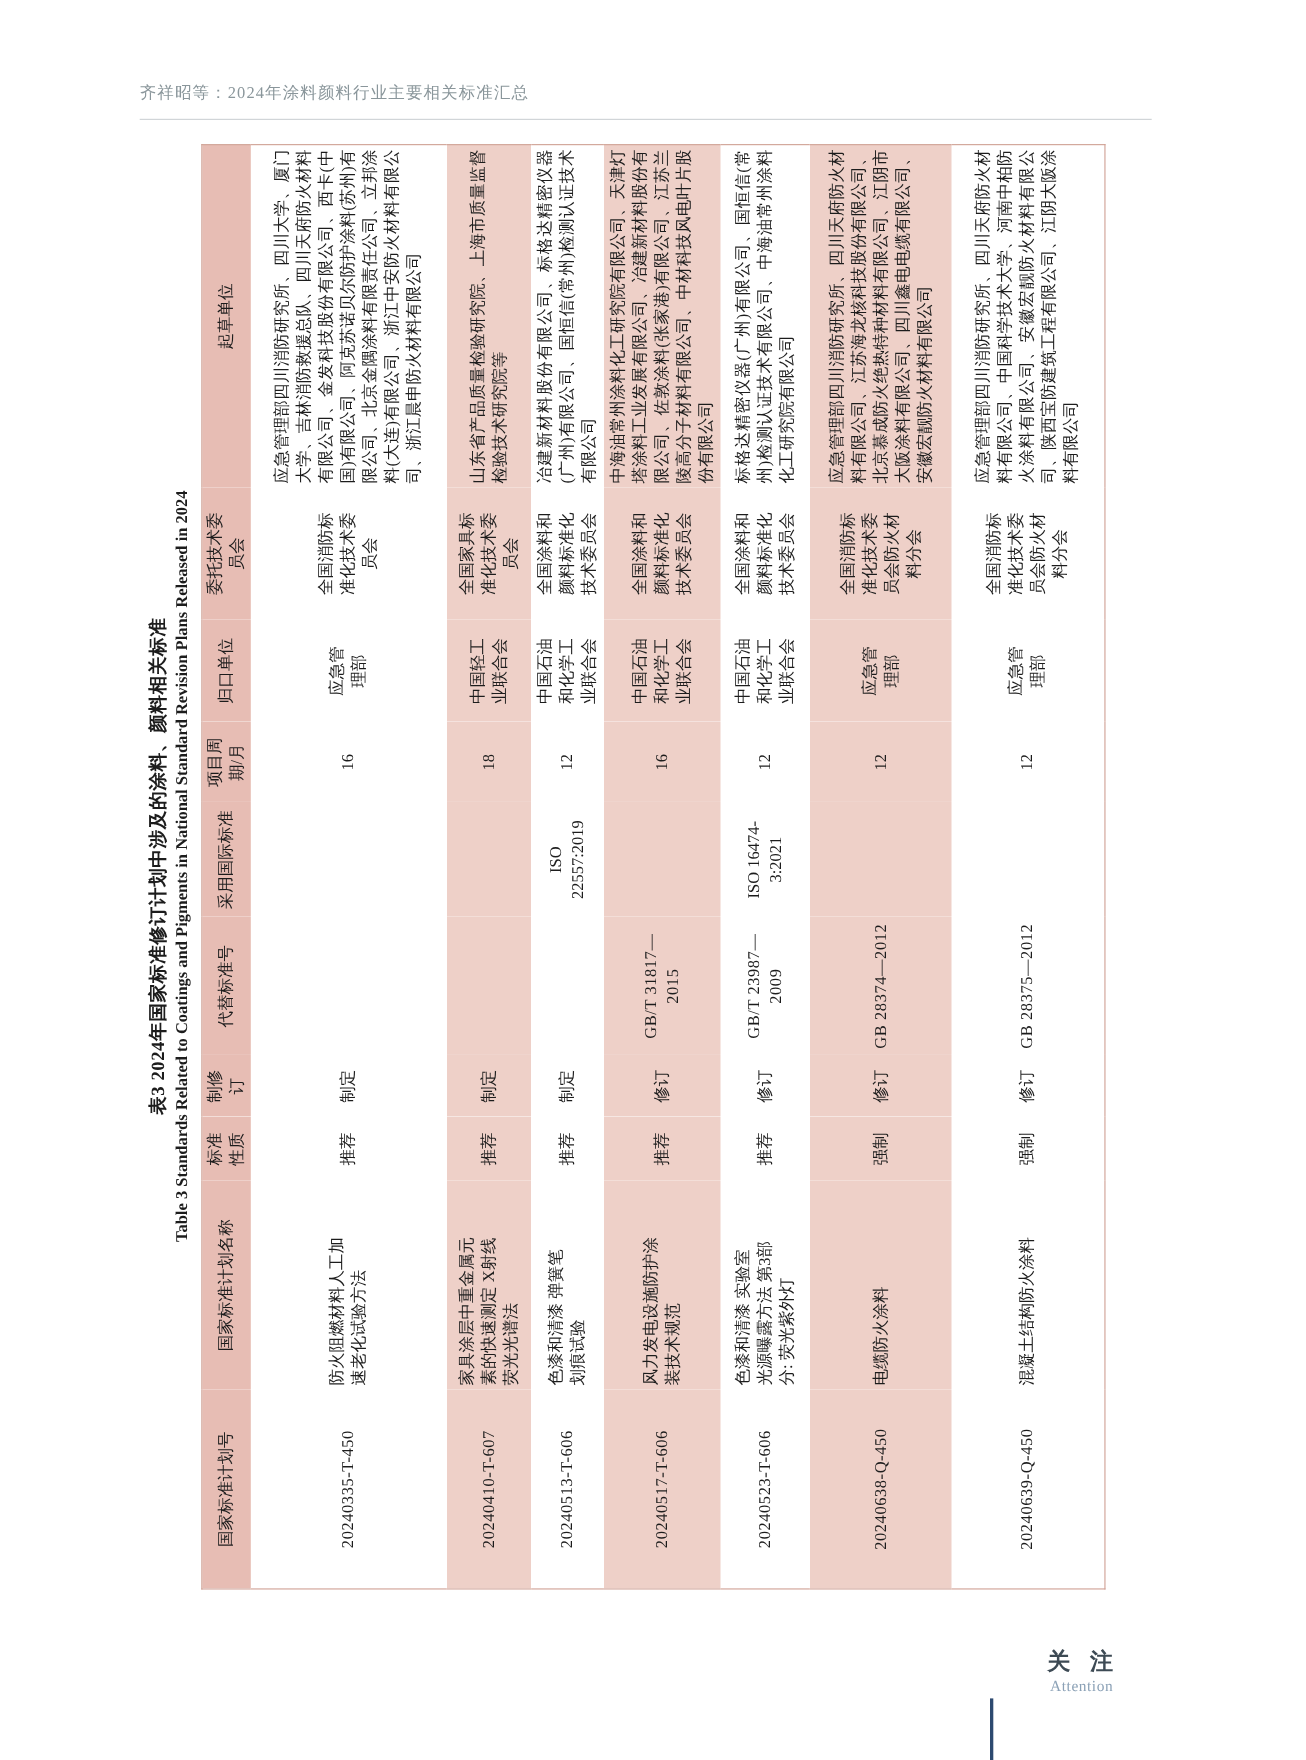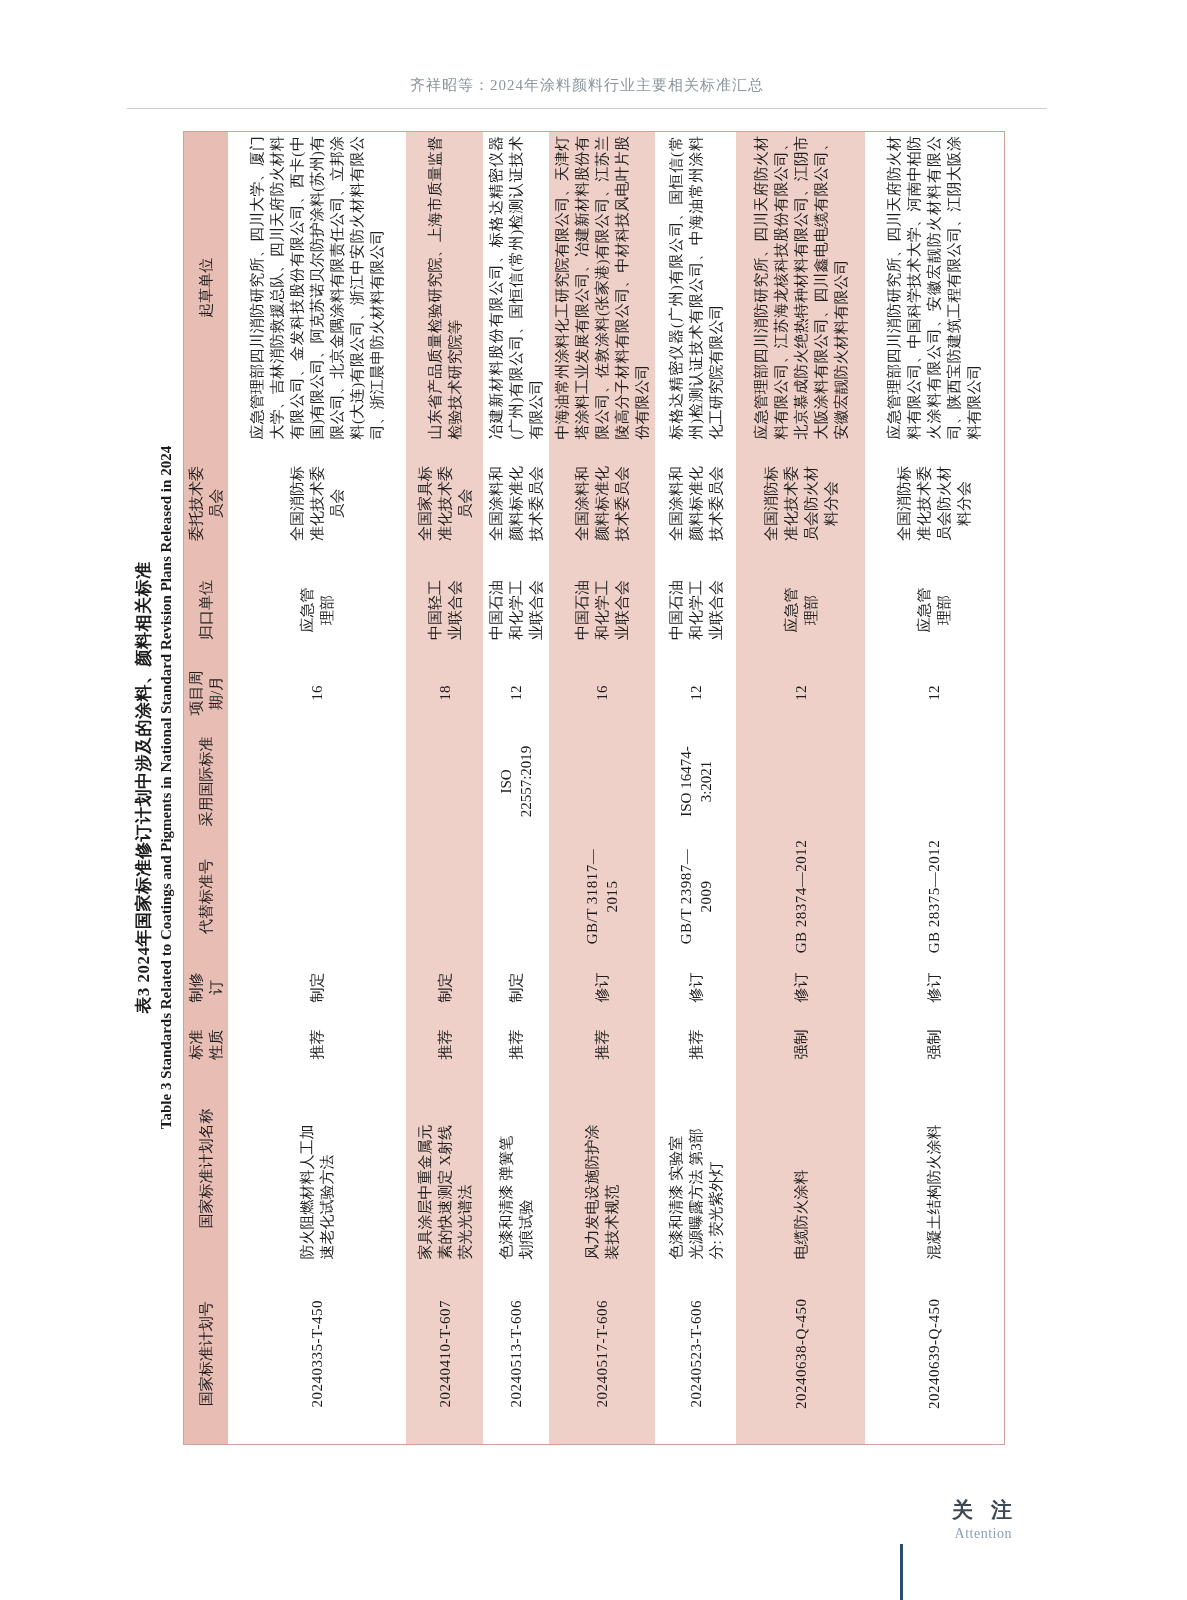--- a/index.html
+++ b/index.html
@@ -10,21 +10,21 @@
     --muted_gray:#8a969b;
     --text_dark:#1c1c1c;
   }
   html,body{margin:0;padding:0;}
   body{background:#ffffff;font-family:"Liberation Serif","DejaVu Serif",serif;}
   .page{position:relative;width:1187px;height:1600px;background:#fff;overflow:hidden;}
 
   
   .page-header{
     position:absolute;left:127px;top:76px;width:920px;
-    text-align:center;font-size:15px;line-height:18px;color:var(--muted_gray);
+    text-align:left;font-size:15px;line-height:18px;color:var(--muted_gray);
     padding-bottom:14px;border-bottom:1px solid #ccd1d4;letter-spacing:1px;
   }
 
   
   .rot-wrap{
     position:absolute;left:133px;top:1445px;width:1315px;height:868px;
     transform:rotate(-90deg);transform-origin:0 0;color:var(--text_dark);
   }
   .tbl-title-cn{font-size:17px;font-weight:bold;text-align:center;line-height:22px;letter-spacing:0.5px;}
   .tbl-title-en{font-size:15px;font-weight:bold;text-align:center;line-height:21px;margin-top:1px;}

